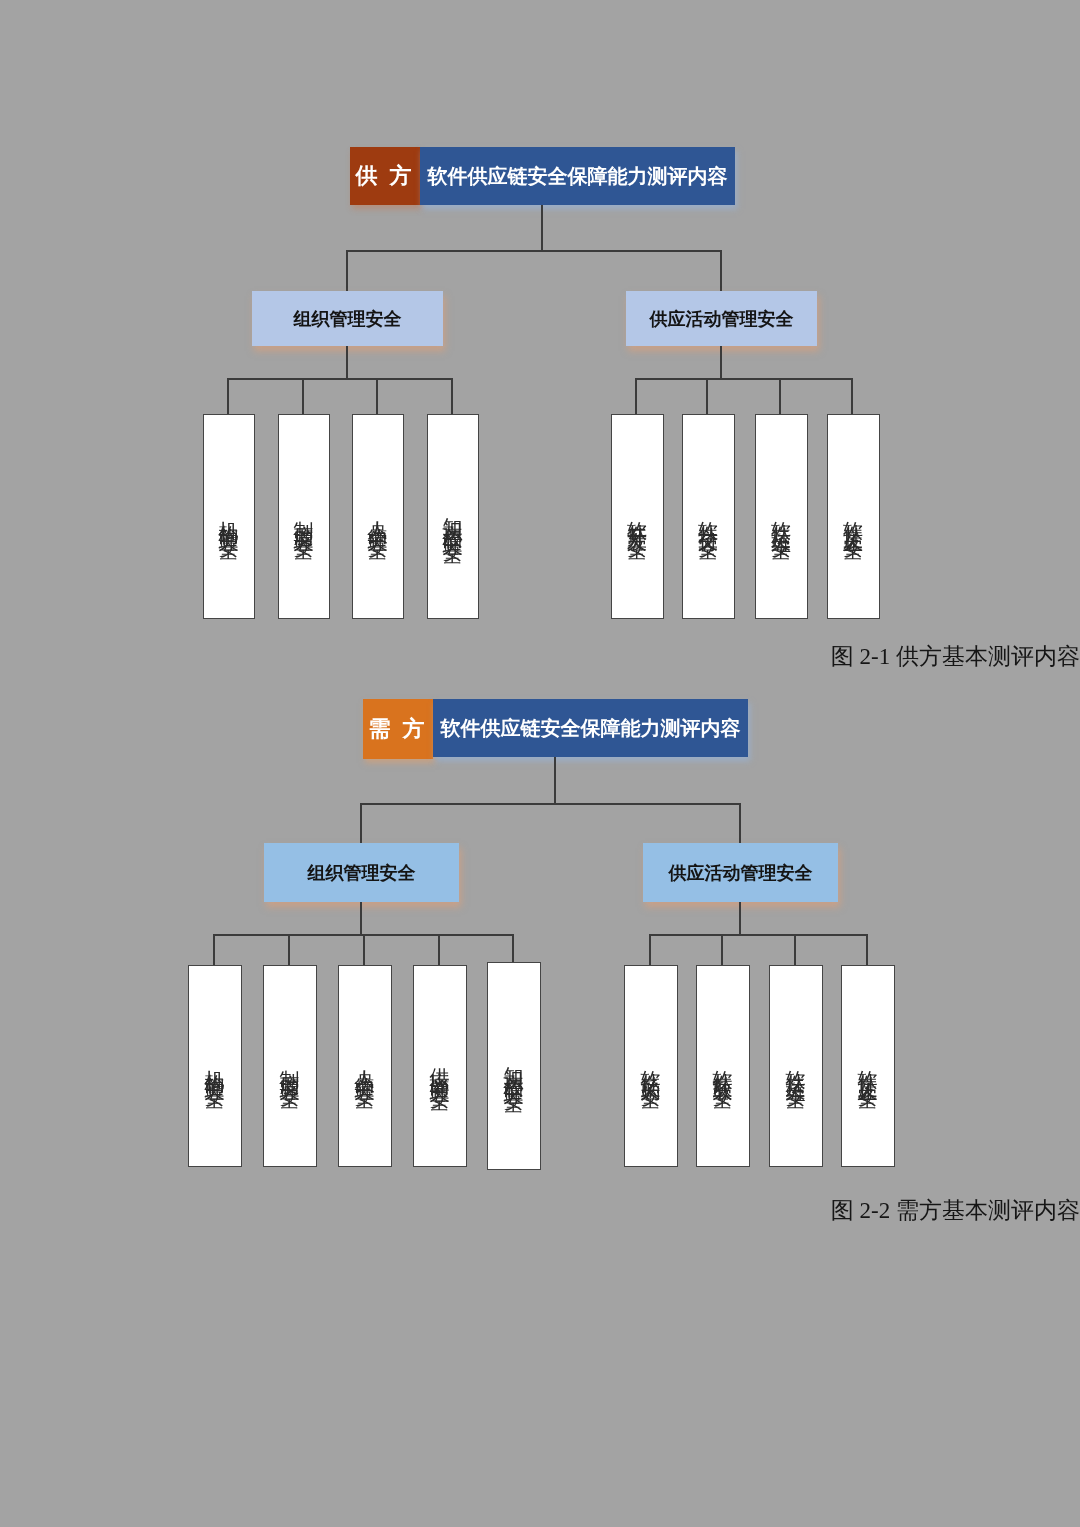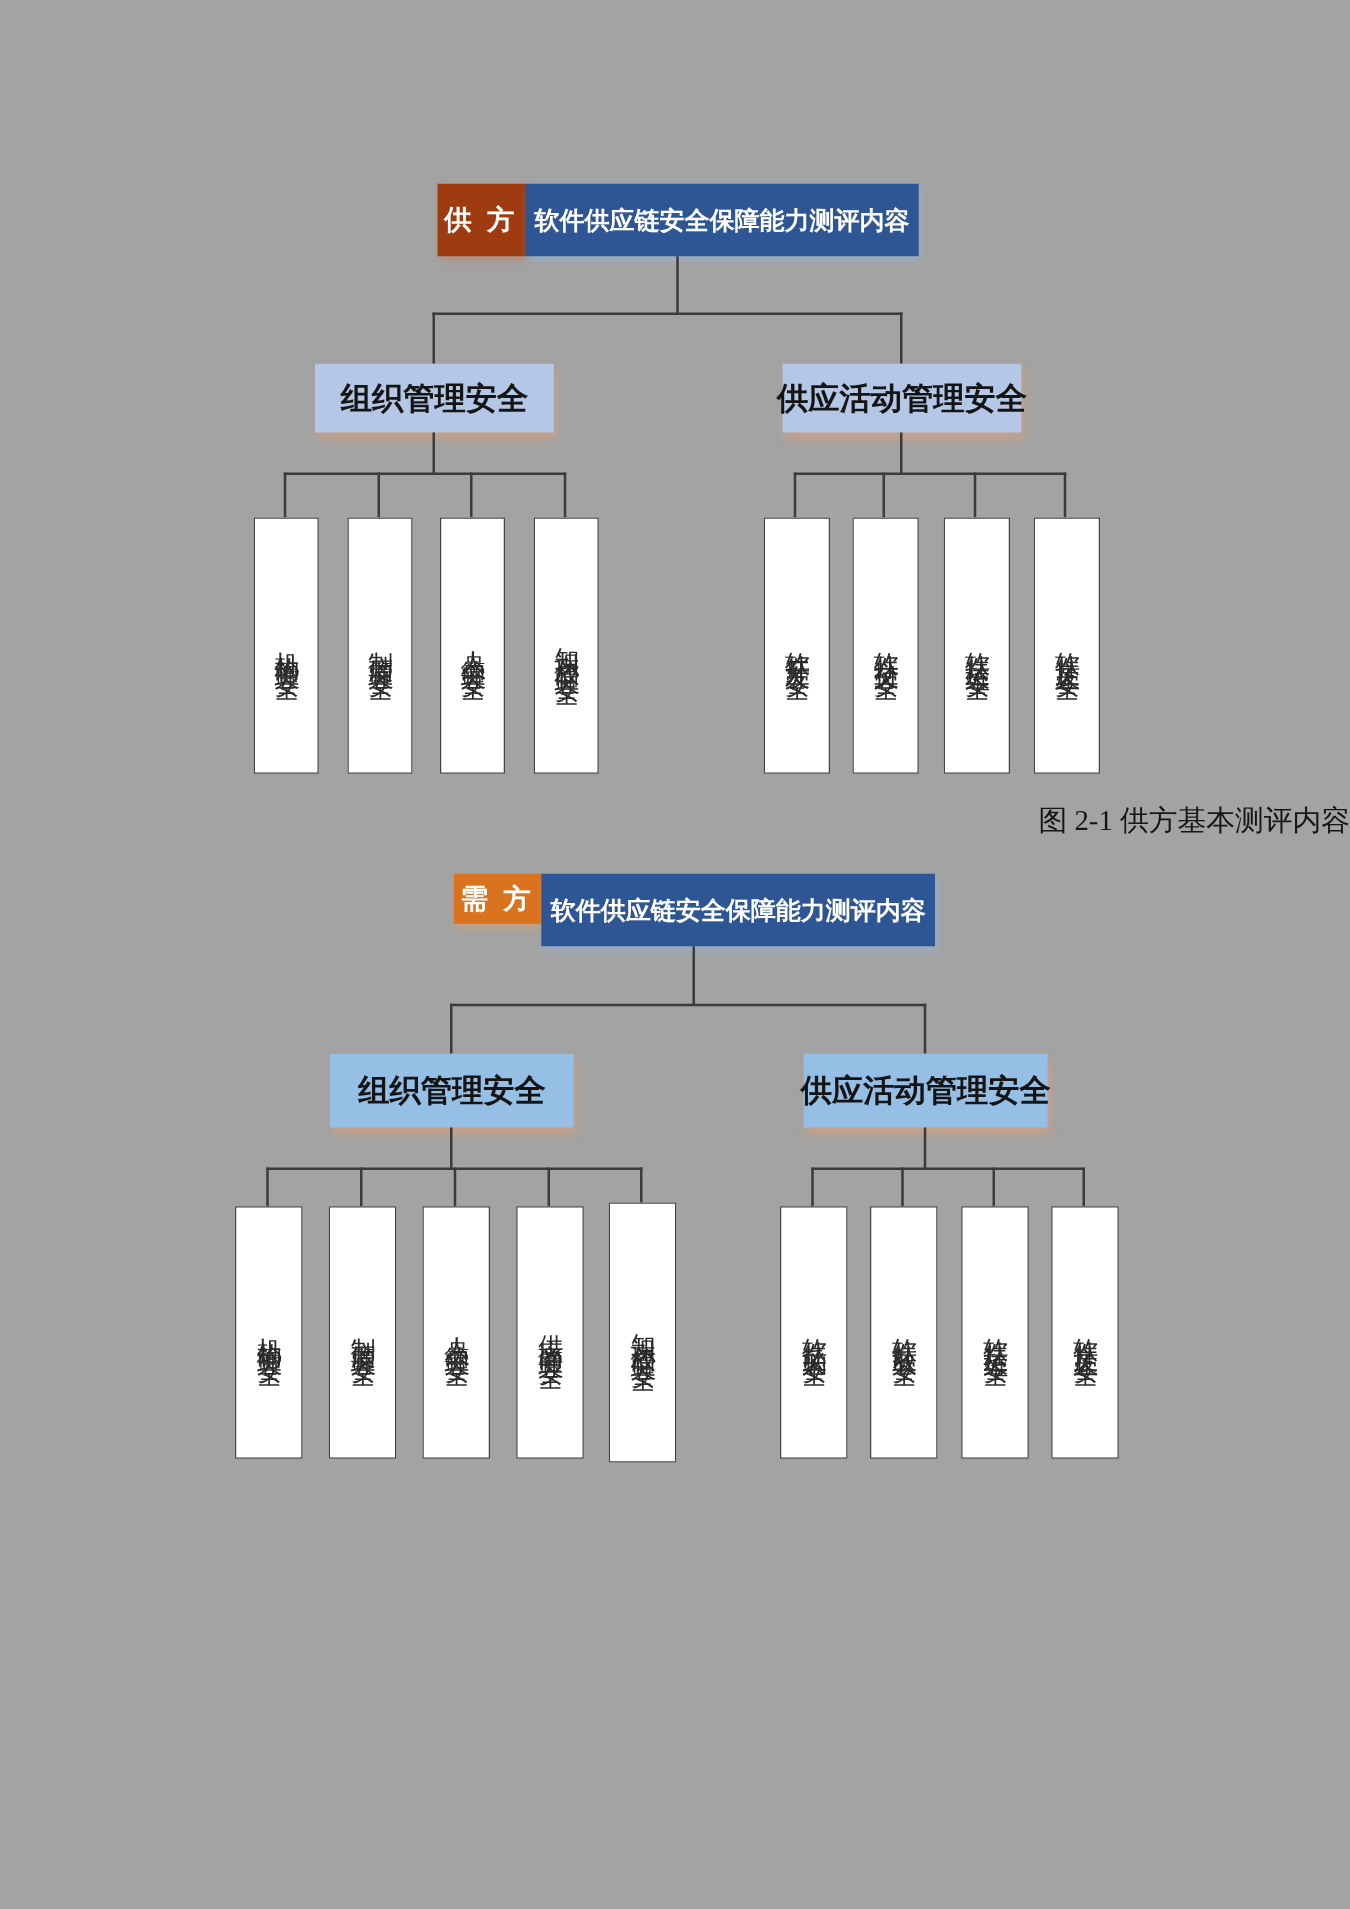--- a/index.html
+++ b/index.html
@@ -31,21 +31,21 @@
     display:flex;align-items:center;justify-content:center;
     background:#2f5694;
     color:#ffffff;font-weight:bold;font-size:20px;
     white-space:nowrap;
     box-shadow:2px 4px 6px rgba(150,180,220,0.65);
   }
   
   .branch{
     position:absolute;
     display:flex;align-items:center;justify-content:center;
-    color:#141414;font-weight:bold;font-size:25px;
+    color:#141414;font-weight:bold;font-size:18px;
     white-space:nowrap;
     box-shadow:2px 5px 7px rgba(240,160,110,0.5);
   }
   .blue1{background:#b4c7e7;}
   .blue2{background:#95bfe5;}
   
   .leaf{
     position:absolute;
     background:#ffffff;
     border:1.5px solid #454545;
@@ -125,21 +125,21 @@
     </div>
   <div class="leaf" style="left:755px;top:414px;width:51px;height:203px">
     <span class="vtext">软件运维安全</span>
     </div>
   <div class="leaf" style="left:827px;top:414px;width:51px;height:203px">
     <span class="vtext">软件废止安全</span>
     </div>
 
   <div class="caption" style="top:641px">图 2-1 供方基本测评内容</div>
 
-  <div class="badge badge2" style="left:363px;top:699px;width:70px;height:40px">需 方</div>
+  <div class="badge badge2" style="left:363px;top:699px;width:70px;height:60px">需 方</div>
   <div class="hdr-title" style="left:433px;top:699px;width:315px;height:58px">软件供应链安全保障能力测评内容</div>
 
   <div class="ln v" style="left:554px;top:757px;height:47px"></div>
   <div class="ln h" style="left:360px;top:803px;width:381px"></div>
   <div class="ln v" style="left:360px;top:803px;height:40px"></div>
   <div class="ln v" style="left:739px;top:803px;height:40px"></div>
 
   <div class="branch blue2" style="left:264px;top:843px;width:195px;height:59px">组织管理安全</div>
   <div class="branch blue2" style="left:643px;top:843px;width:195px;height:59px">供应活动管理安全</div>
 
@@ -180,15 +180,16 @@
   <div class="leaf" style="left:696px;top:965px;width:52px;height:200px">
     <span class="vtext">软件获取安全</span>
     </div>
   <div class="leaf" style="left:769px;top:965px;width:52px;height:200px">
     <span class="vtext">软件运维安全</span>
     </div>
   <div class="leaf" style="left:841px;top:965px;width:52px;height:200px">
     <span class="vtext">软件废止安全</span>
     </div>
 
+  <div class="caption" style="top:1195px">图 2-2 需方基本测评内容</div>
 
 
 </div>
 
 </body></html>

